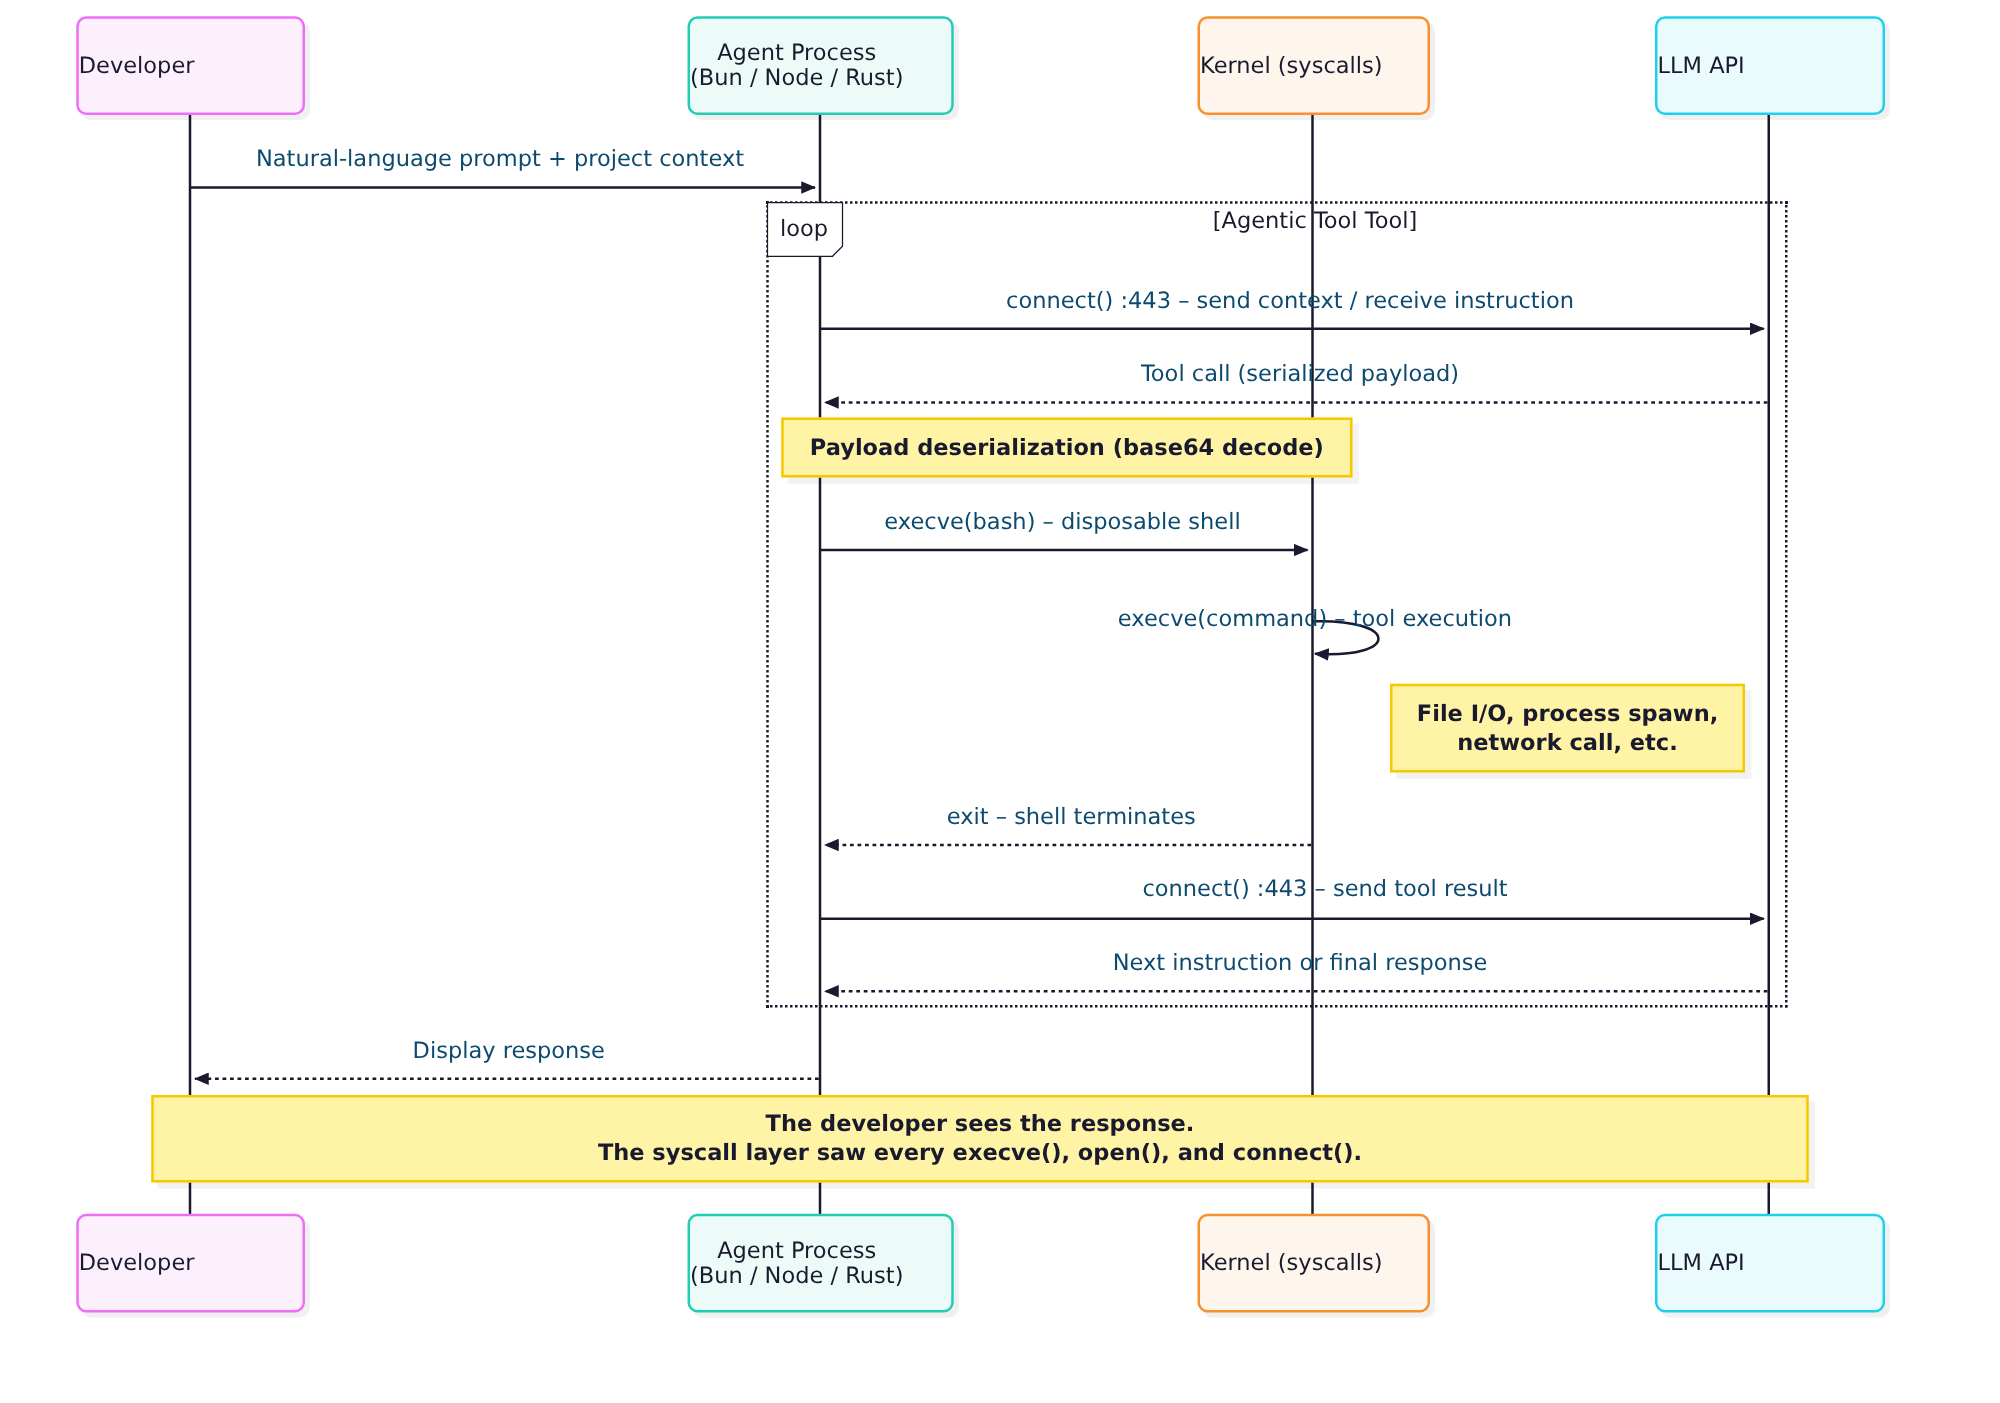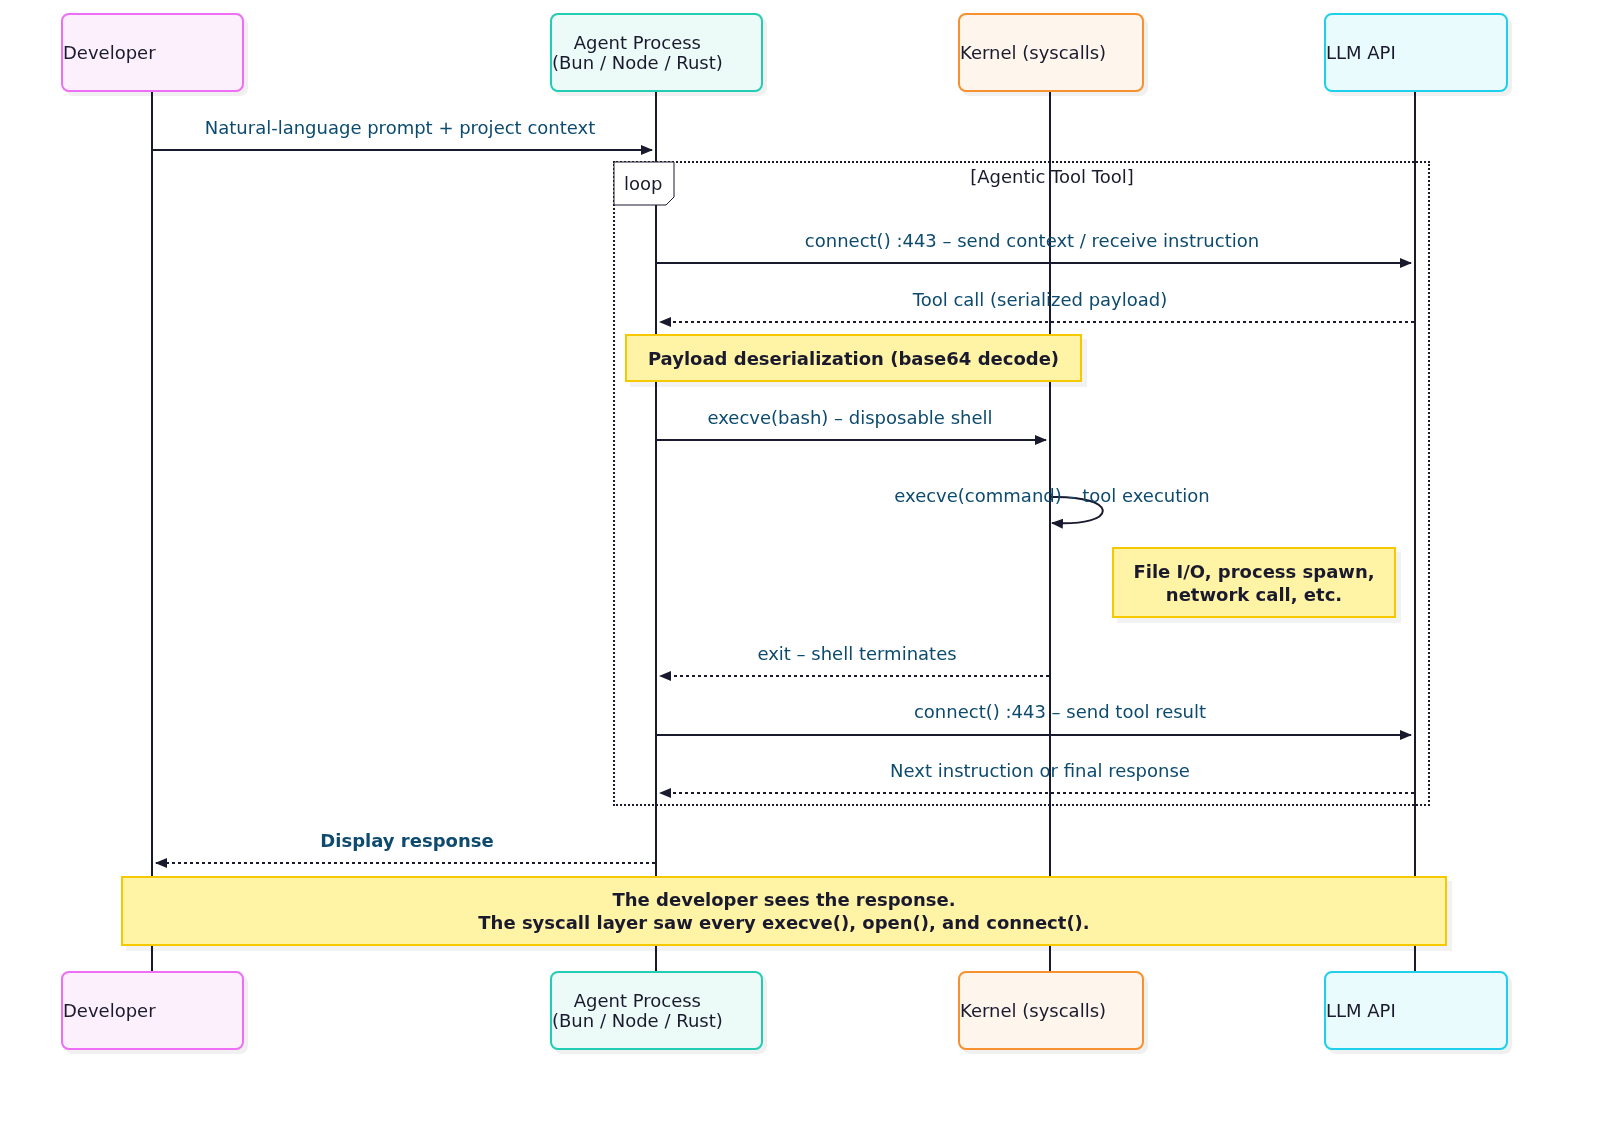--- a/index.html
+++ b/index.html
@@ -54,21 +54,21 @@
 </svg>
 
 <div class="msg-label" style="left:400px;top:117px;">Natural-language prompt + project context</div>
 <div class="msg-label" style="left:1032px;top:230px;">connect() :443 – send context / receive instruction</div>
 <div class="msg-label" style="left:1040px;top:289px;">Tool call (serialized payload)</div>
 <div class="msg-label" style="left:850px;top:407px;">execve(bash) – disposable shell</div>
 <div class="msg-label" style="left:1052px;top:465px;margin-top:20px;">execve(command) – tool execution</div>
 <div class="msg-label" style="left:857px;top:643px;">exit – shell terminates</div>
 <div class="msg-label" style="left:1032px;top:701px;margin-left:28px;">connect() :443 – send tool result</div>
 <div class="msg-label" style="left:1040px;top:760px;">Next instruction or final response</div>
-<div class="msg-label" style="left:407px;top:830px;font-weight:bold;">Display response</div>
+<div class="msg-label" style="left:407px;top:830px;">Display response</div>
 
 <div class="note" style="left:625px;top:334px;width:457px;height:48px;">
     <span>Payload deserialization (base64 decode)</span>
   </div>
 <div class="note" style="left:1112px;top:547px;width:284px;height:71px;">
     <span>File I/O, process spawn,
 network call, etc.</span>
   </div>
 <div class="note" style="left:121px;top:876px;width:1326px;height:70px;">
     <span>The developer sees the response.

